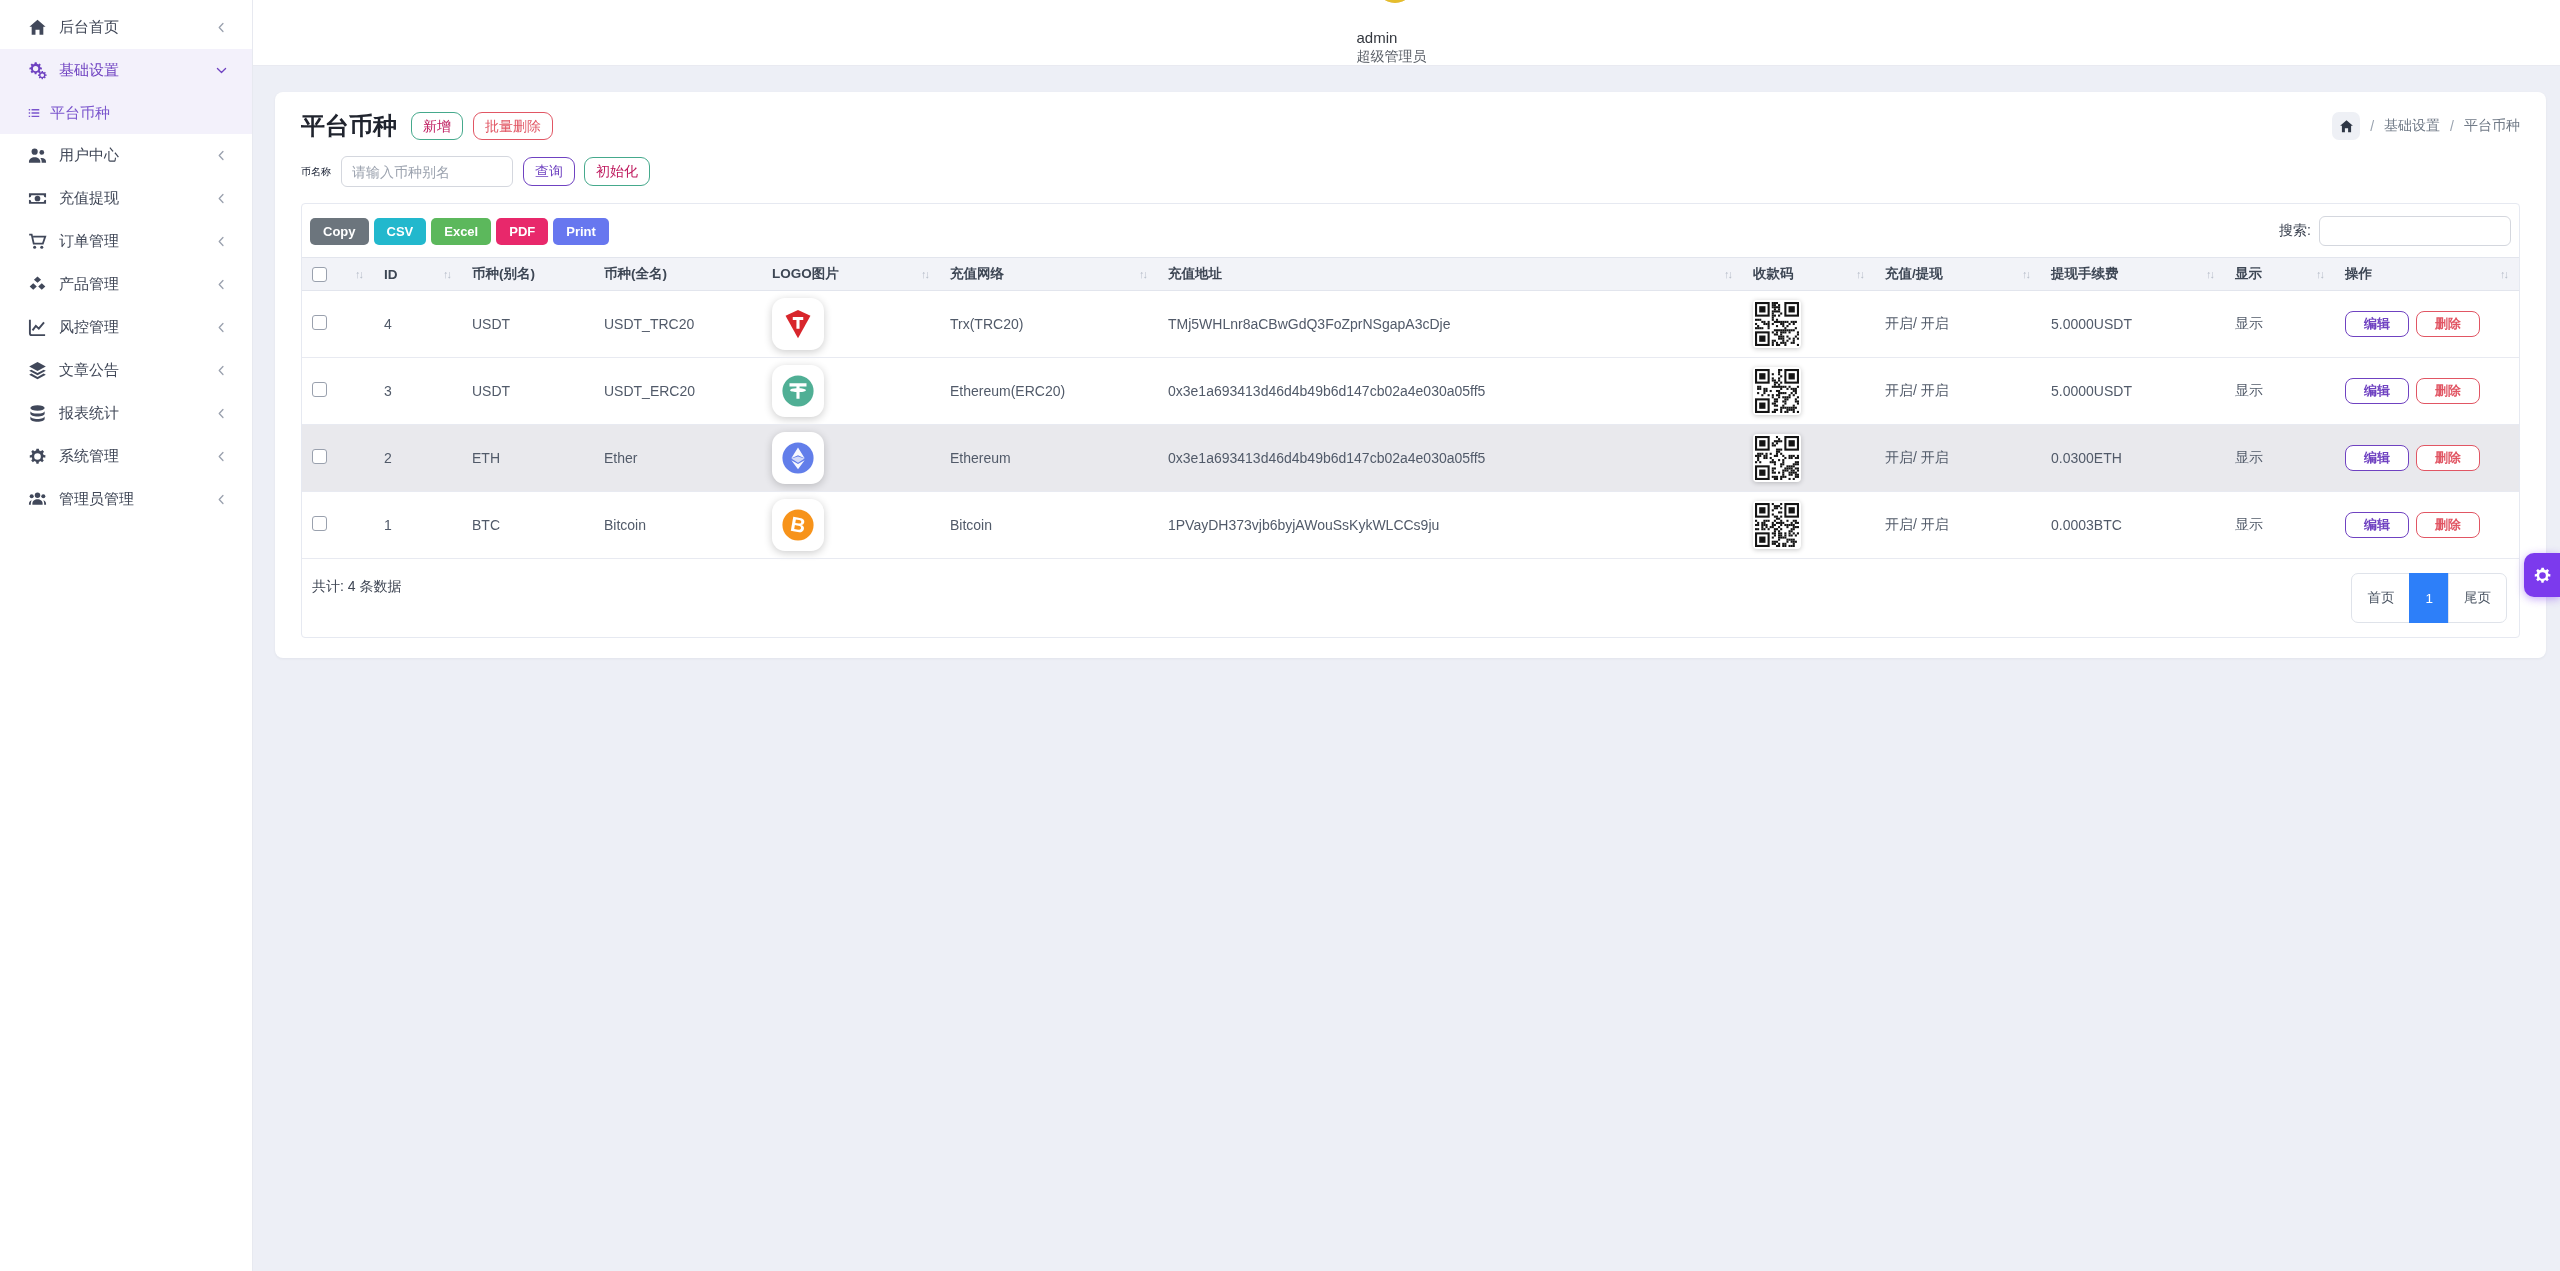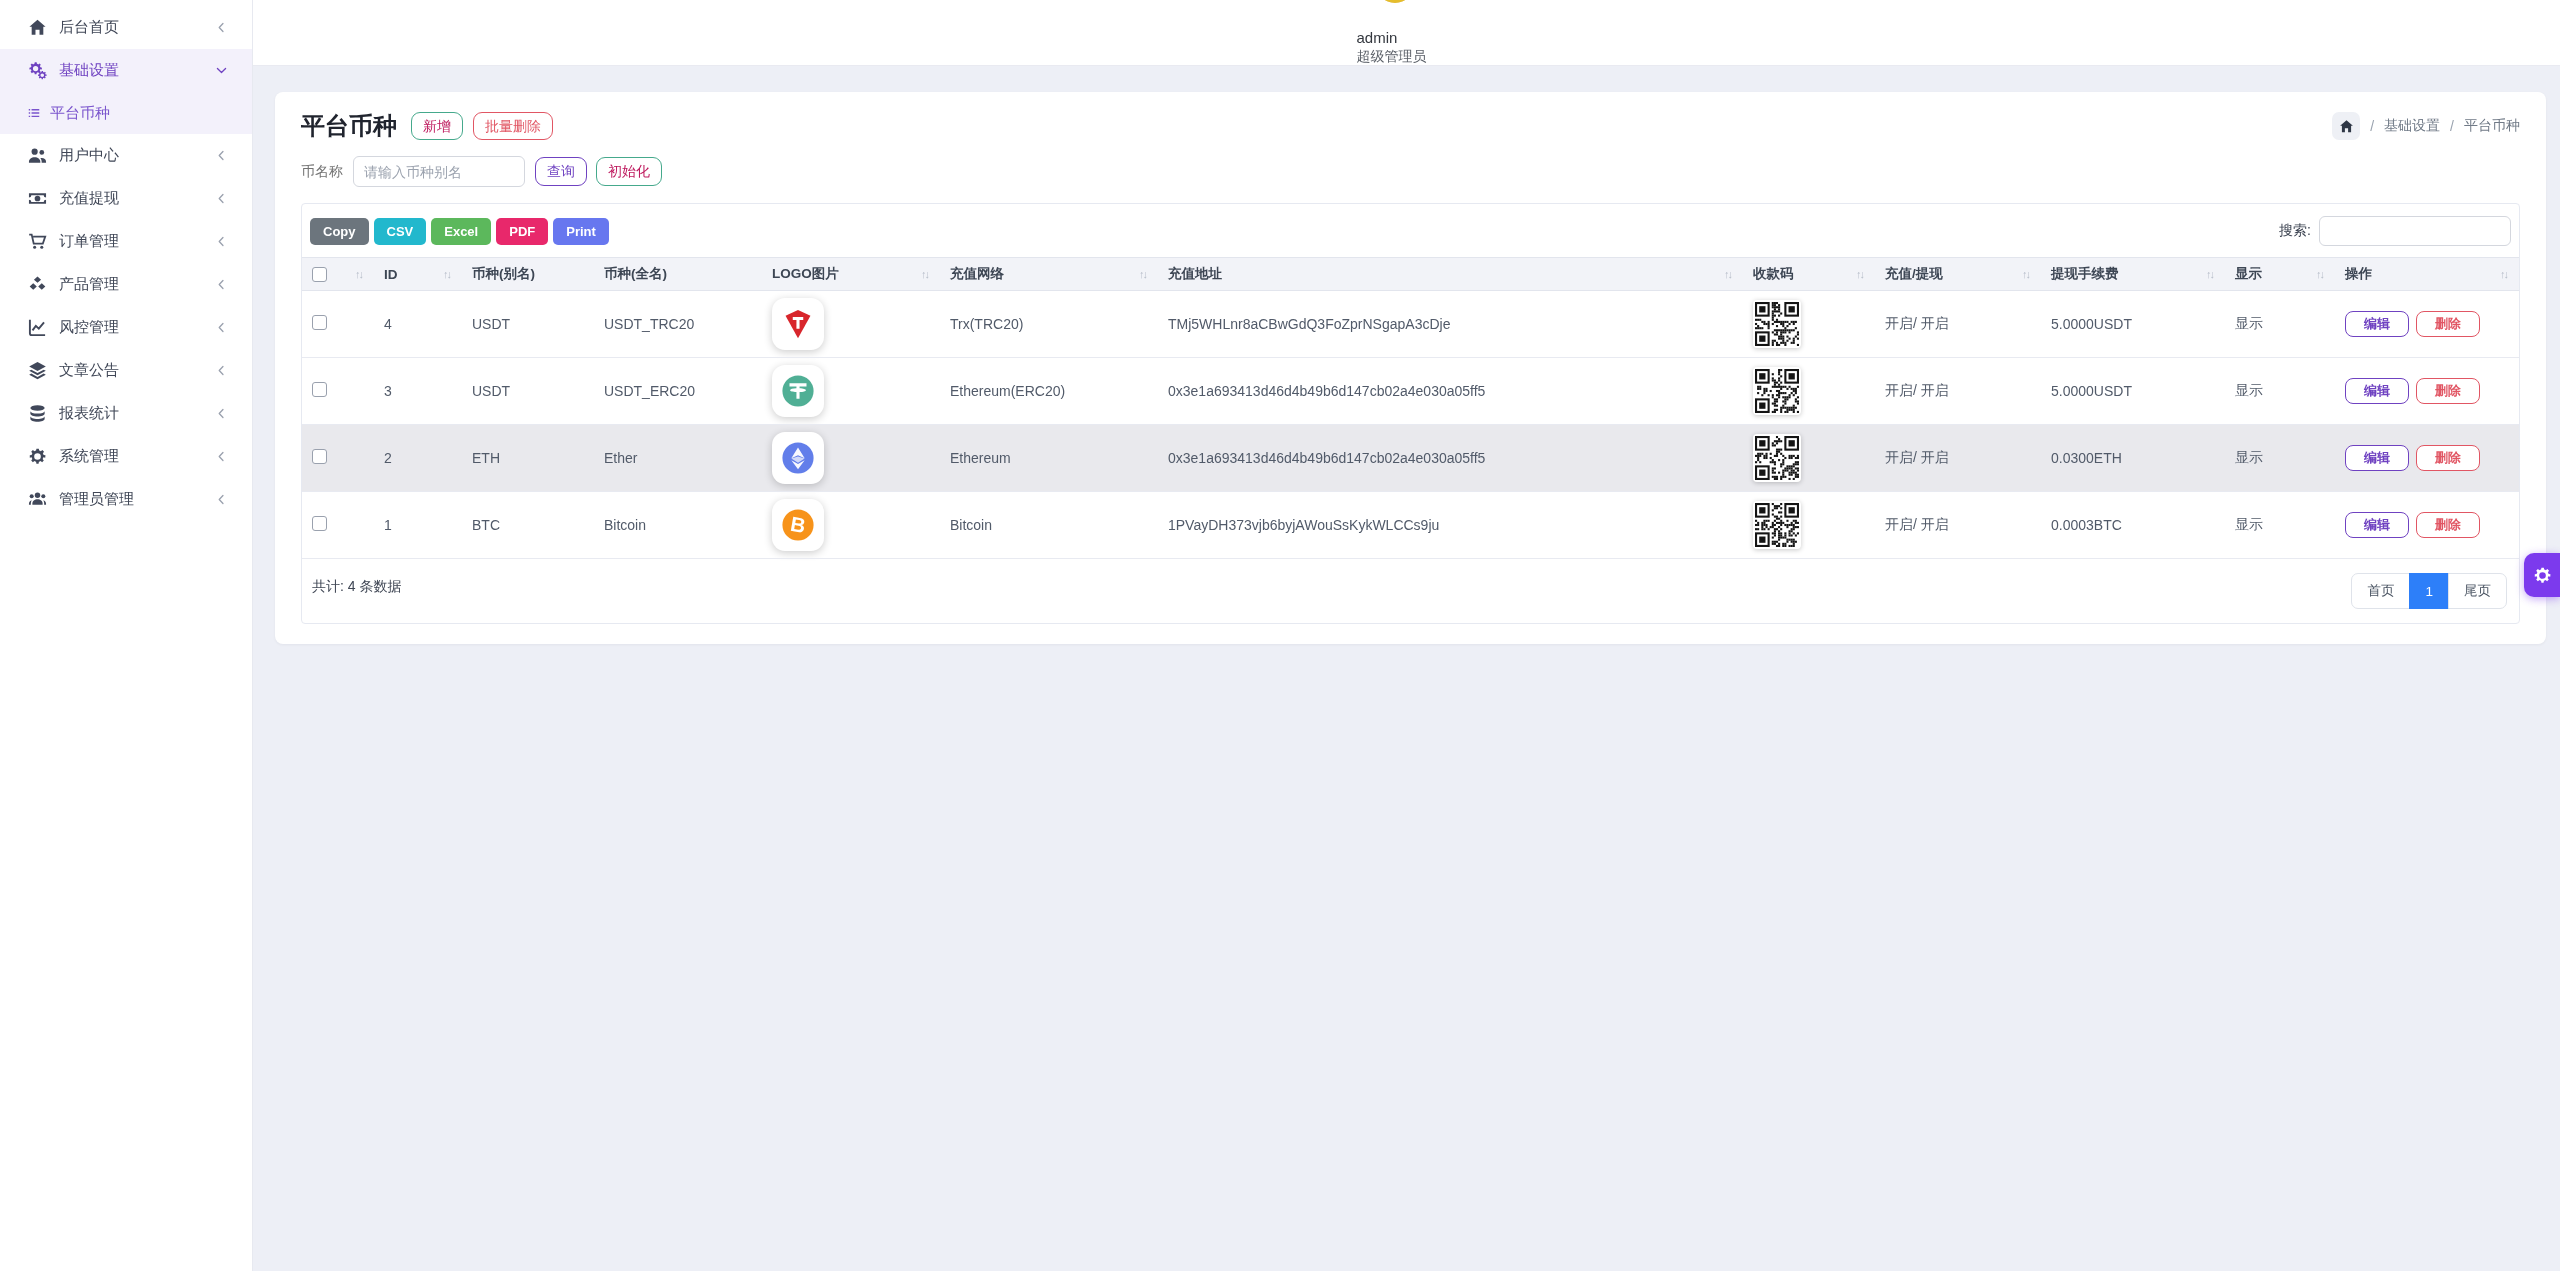--- a/index.html
+++ b/index.html
@@ -50,21 +50,21 @@
   .btn-plain.success { border:1px solid #45a98c; color:#be185d;text-align:center; }
   .btn-plain.danger  { border:1px solid #e15664; color:#e15664; }
   .btn-plain.primary { border:1px solid #6f42c1; color:#6f42c1; }
   .breadcrumb { margin-left:auto; display:flex; align-items:center; gap:10px; }
   .bc-home { width:28px; height:28px; background:#eef0f5; border-radius:7px; display:flex; align-items:center; justify-content:center; color:#2f3746; cursor:pointer; }
   .bc-home .icon { width:15px; height:15px; }
   .bc-sep { color:#9aa3af; font-size:14px; }
   .bc-item { color:#707a87; font-size:14px; cursor:pointer; }
 
   .filter-row { display:flex; align-items:center; margin-top:14px; gap:10px; }
-  .filter-label { font-size:14px; color:#737373; }
+  .filter-label { font-size:10px; color:#0f172a; }
   .filter-input { width:172px; height:31px; border:1px solid #d4d7de; border-radius:6px; padding:0 10px; font-size:14px; color:#374151; outline:none; }
   .filter-input::placeholder { color:#9ca3af; }
 
   .table-wrap { margin-top:16px; border:1px solid #e6e9f1; border-radius:4px; padding:12px 0 14px; }
   .toolbar { display:flex; align-items:center; padding:0 8px; }
   .export-btn { border:none; color:#fff; font-size:13px; font-weight:bold; padding:6px 13px; border-radius:5px; margin-right:5px; cursor:pointer; }
   .search-box { margin-left:auto; display:flex; align-items:center; gap:8px; }
   .search-label { font-size:14px; color:#3b4250; }
   .search-input { width:192px; height:30px; border:1px solid #d4d7de; border-radius:6px; padding:0 8px; font-size:14px; outline:none; }
 
@@ -76,21 +76,21 @@
   .grid tbody tr.hl td { background:#e9e9ed; }
   input[type=checkbox] { appearance:none; -webkit-appearance:none; width:15px; height:15px; border:1px solid #9aa1ae; border-radius:3px; background:#fff; cursor:pointer; margin:0; }
   .coin { width:52px; height:52px; background:#fff; border-radius:13px; box-shadow:0 2px 9px rgba(0,0,0,.20); display:flex; align-items:center; justify-content:center; }
   .qr { width:48px; height:48px; background:#fff; padding:2px; border-radius:4px; box-shadow:0 1px 5px rgba(0,0,0,.22); }
   .row-actions { display:flex; gap:7px; white-space:nowrap; }
   .row-actions .btn-plain { padding:4px 18px; font-size:13px; border-radius:8px;font-weight:bold; }
 
   .table-footer { display:flex; align-items:flex-start; padding:14px 10px 0; }
   .total-text { font-size:14px; color:#3f4654; margin-top:5px; }
   .pagination { margin-left:auto; display:inline-flex; margin-right:2px; }
-  .page-btn { font-size:13.5px; color:#4b5563; background:#fff; border:1px solid #dfe3ea; padding:8px 15px; margin-left:-1px; cursor:pointer; }
+  .page-btn { font-size:13.5px; color:#4b5563; background:#fff; border:1px solid #dfe3ea; padding:15px 15px; margin-left:-1px; cursor:pointer; }
   .page-btn:first-child { border-radius:7px 0 0 7px; margin-left:0; }
   .page-btn:last-child { border-radius:0 7px 7px 0; }
   .page-btn.active { background:#2d7ff9; border-color:#2d7ff9; color:#fff; }
 
   .fab { position:absolute; right:0; top:553px; width:36px; height:44px; background:#7c3aed; border:none; border-radius:10px 0 0 10px; display:flex; align-items:center; justify-content:center; color:#fff; cursor:pointer; box-shadow:0 2px 8px rgba(124,58,237,.45); }
   .fab .icon { width:19px; height:19px; }
 </style>
 </head>
 <body>
 

